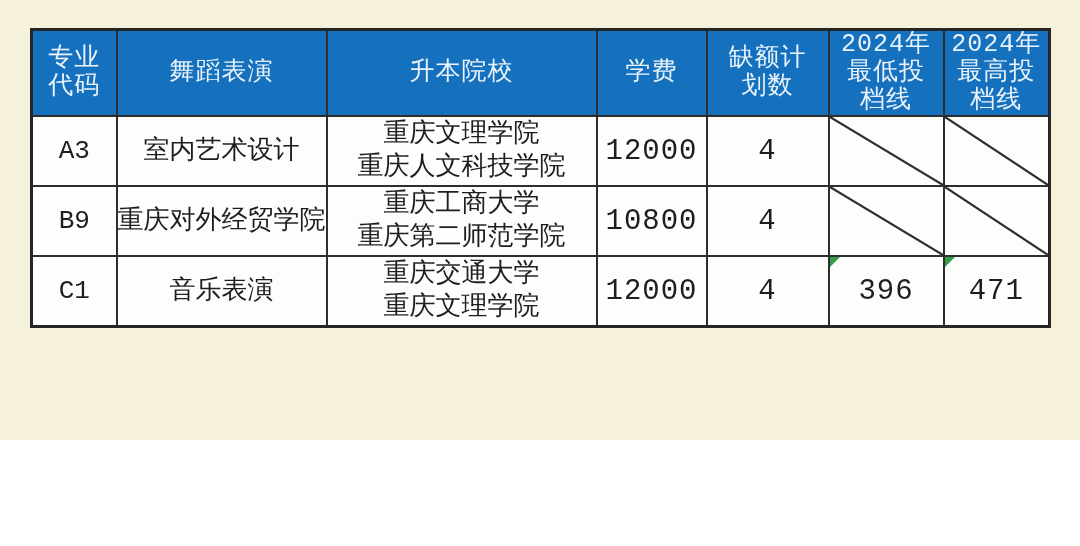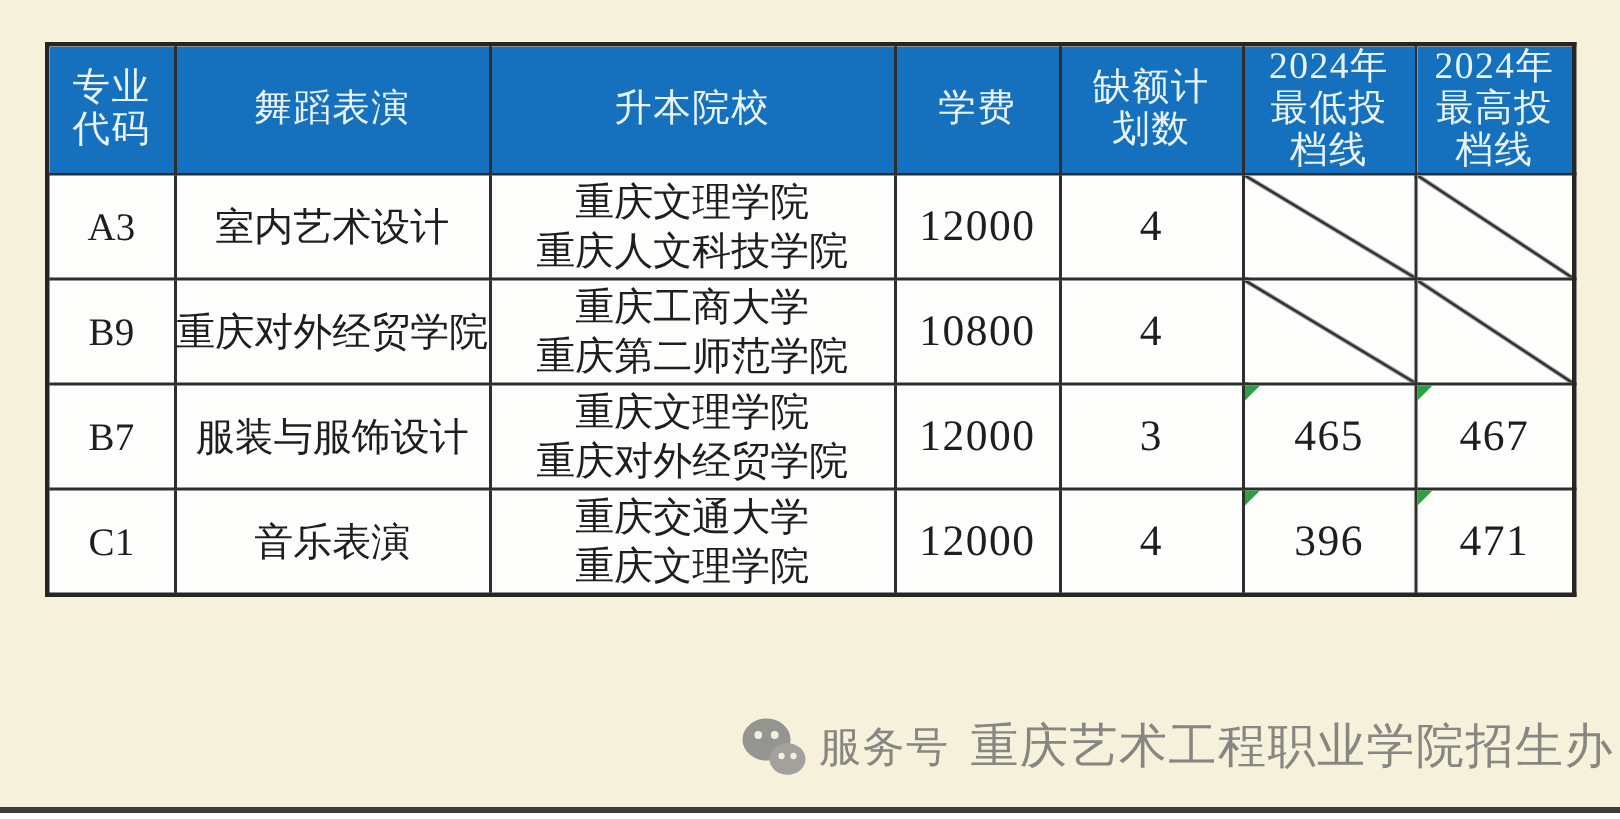--- a/index.html
+++ b/index.html
@@ -1,21 +1,21 @@
 <!DOCTYPE html>
 <html><head>
 <meta charset="utf-8">
 <style>
   html,body{margin:0;padding:0;}
   .canvas{
     position:relative;
-    width:1080px;height:542px;
+    width:1080px;height:440px;
     background:#f6f1da;
     overflow:hidden;
-    font-family:Liberation Serif, serif;
+    font-family:Liberation Mono, monospace;
   }
   table.grid{
     position:absolute;left:30px;top:28px;
     border-collapse:collapse;table-layout:fixed;
     background:#fdfdfb;
     border:3px solid #262626;
   }
   .grid th,.grid td{
     border:2px solid #2e2e2e;
     text-align:center;vertical-align:middle;
@@ -114,30 +114,20 @@
       <td>B9</td>
       <td>重庆对外经贸学院</td>
       <td>重庆工商大学
 重庆第二师范学院</td>
       <td class="num">10800</td>
       <td class="num">4</td>
       <td class="num diag"></td>
       <td class="num diag"></td>
     </tr>
         <tr>
-      <td>B7</td>
-      <td>服装与服饰设计</td>
-      <td>重庆文理学院
-重庆对外经贸学院</td>
-      <td class="num">12000</td>
-      <td class="num">3</td>
-      <td class="num mark">465</td>
-      <td class="num mark">467</td>
-    </tr>
-        <tr>
       <td>C1</td>
       <td>音乐表演</td>
       <td>重庆交通大学
 重庆文理学院</td>
       <td class="num">12000</td>
       <td class="num">4</td>
       <td class="num mark">396</td>
       <td class="num mark">471</td>
     </tr>
       </tbody>

